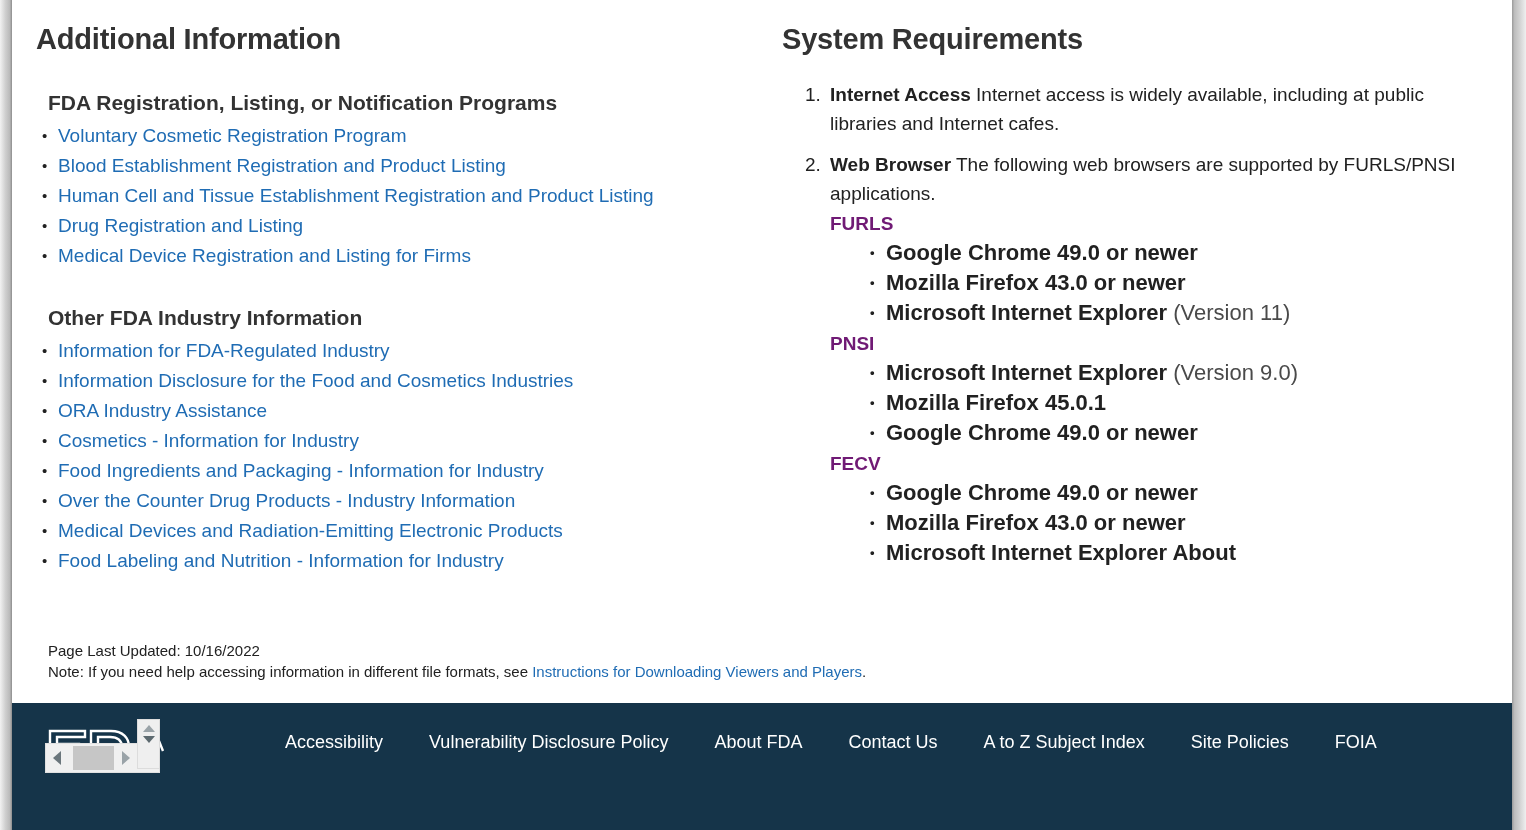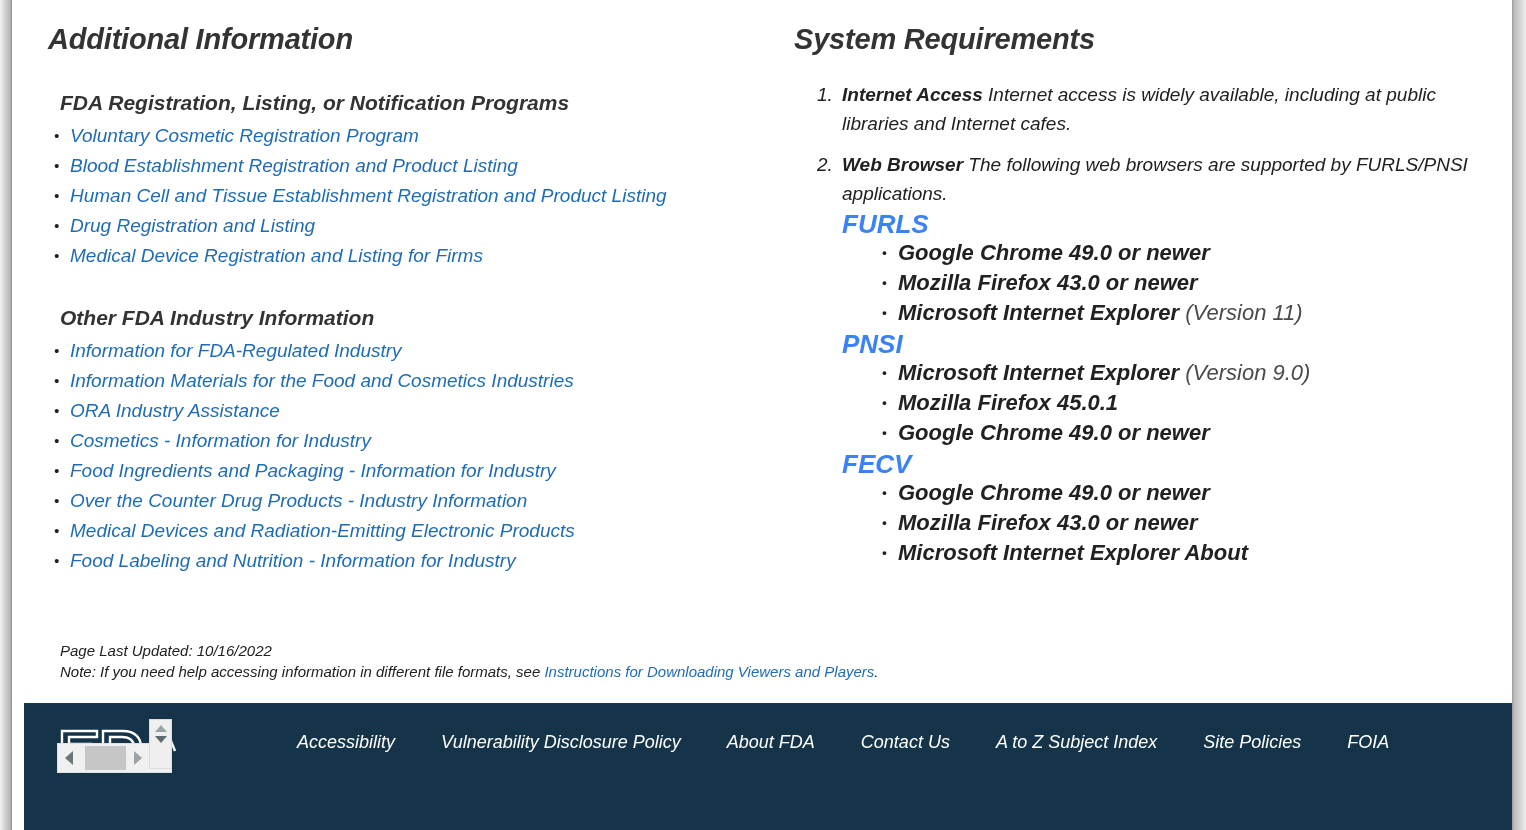--- a/index.html
+++ b/index.html
@@ -36,26 +36,25 @@
     background: linear-gradient(to right, #f2f2f2 0%, #cfcfcf 45%, #b9b9b9 82%, #8c8c8c 100%);
   }
   .gutter-right {
     right: 0;
     width: 14px;
     background: linear-gradient(to left, #efefef 0%, #d2d2d2 45%, #bdbdbd 82%, #9a9a9a 100%);
   }
 
   #page {
     position: absolute;
-    left: 24px;
+    left: 12px;
     top: 0;
     width: 1500px;
     height: 668px;
     background: #ffffff;
-    font-style: italic;
   }
 
   
   .content {
     position: relative;
     display: flex;
     align-items: flex-start;
     padding-top: 14px;
   }
   .col-left {
@@ -127,24 +126,24 @@
   }
   ol.req-list > li::marker {
     font-size: 19px;
   }
   .req-label {
     font-weight: bold;
   }
   .req-text { font-weight: normal; }
 
   h3.browser-group {
-    font-size: 26px;
+    font-size: 19px;
     line-height: 28px;
     font-weight: bold;
-    color: #3b82f6;
+    color: #701a75;
     margin: 2px 0 0 0;
   }
   ul.browser-list {
     list-style: none;
     margin: 0 0 0 0;
     padding: 0 0 0 40px;
   }
   ul.browser-list > li {
     position: relative;
     padding-left: 16px;
@@ -317,21 +316,21 @@
             <a class="link" href="#">Medical Device Registration and Listing for Firms</a>
           </li>
         </ul>
 
         <h2 class="sub-title">Other FDA Industry Information</h2>
         <ul class="link-list">
           <li>
             <a class="link" href="#">Information for FDA-Regulated Industry</a>
           </li>
           <li>
-            <a class="link" href="#">Information Materials for the Food and Cosmetics Industries</a>
+            <a class="link" href="#">Information Disclosure for the Food and Cosmetics Industries</a>
           </li>
           <li>
             <a class="link" href="#">ORA Industry Assistance</a>
           </li>
           <li>
             <a class="link" href="#">Cosmetics - Information for Industry</a>
           </li>
           <li>
             <a class="link" href="#">Food Ingredients and Packaging - Information for Industry</a>
           </li>

